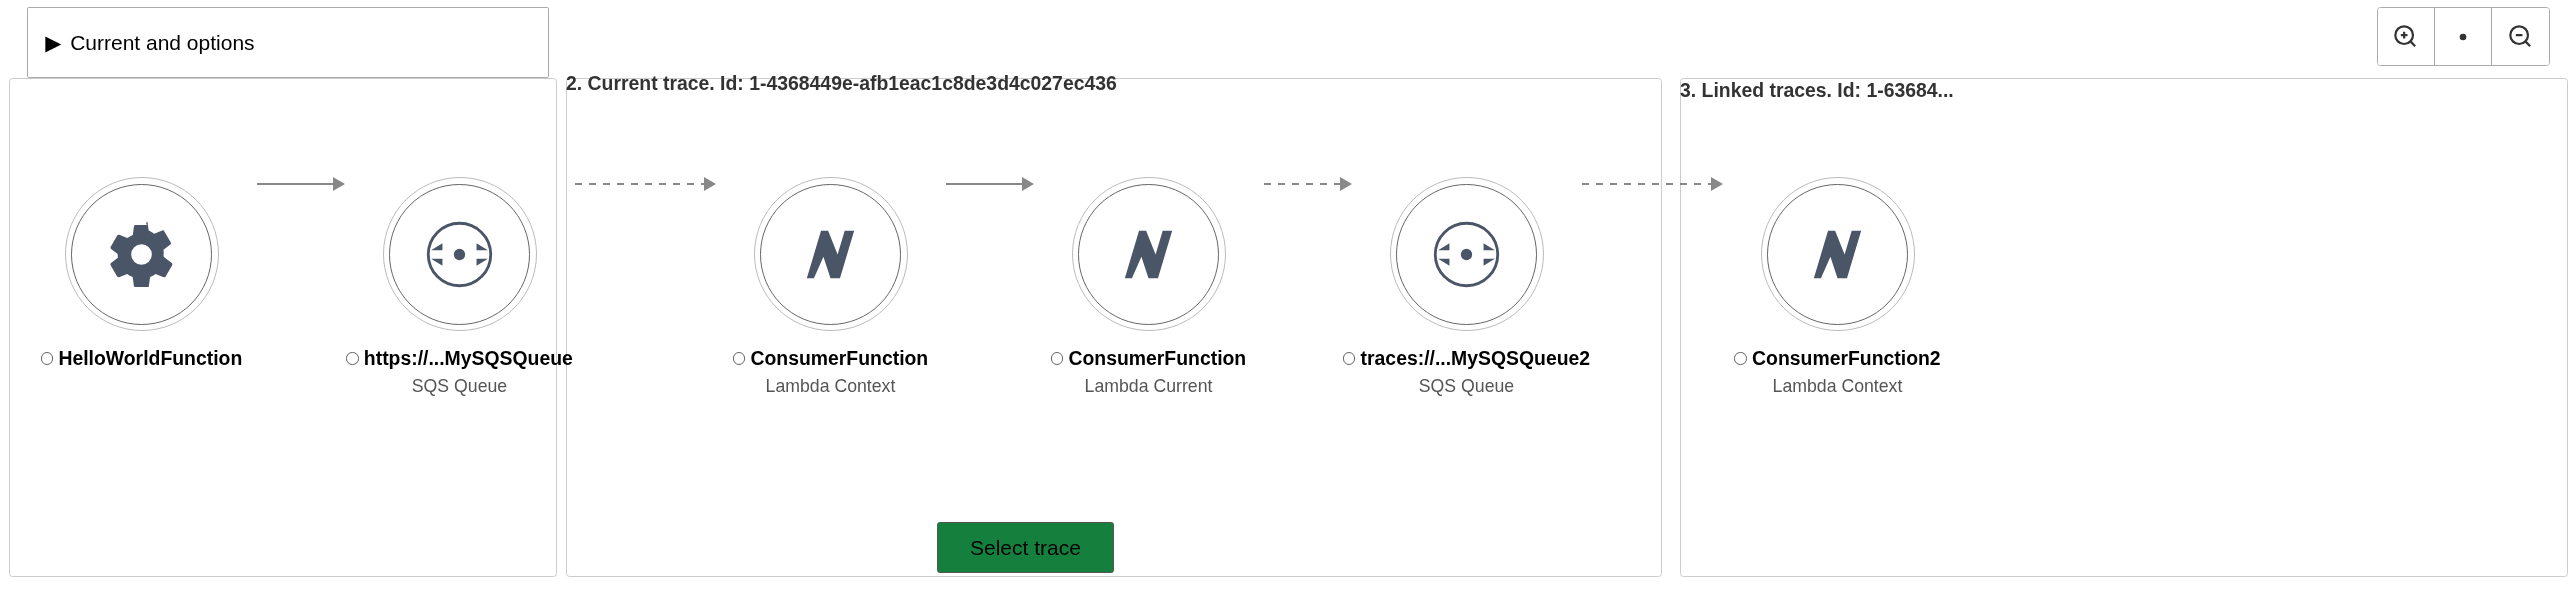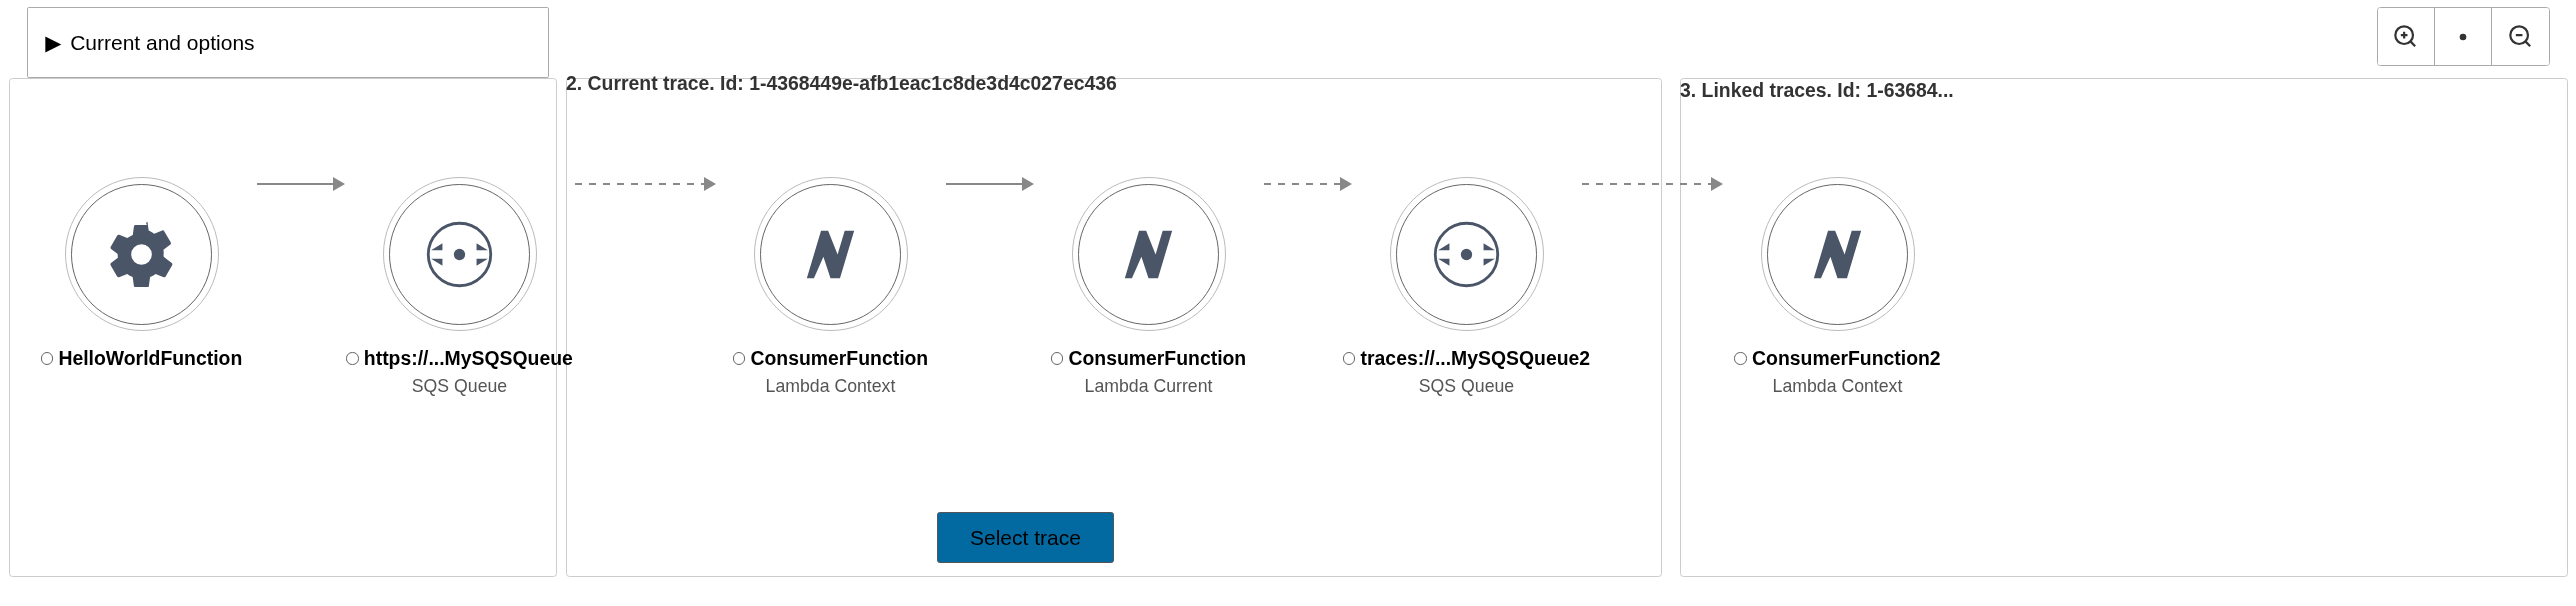--- a/index.html
+++ b/index.html
@@ -188,24 +188,24 @@
     }
 
     
     .sqs-node .node-circle {
       position: relative;
     }
 
     
     .select-trace-btn {
       position: absolute;
-      bottom: 43px;
+      bottom: 33px;
       left: 937px;
       border: 0.9px solid #555;
-      background: #0369a1;
+      background: #15803d;
       padding: 12.4px 32px;
       font-size: 21px;
       cursor: pointer;
       border-radius: 2.7px;
       font-weight: 500;
     }
   </style>
 </head>
 <body>
 

